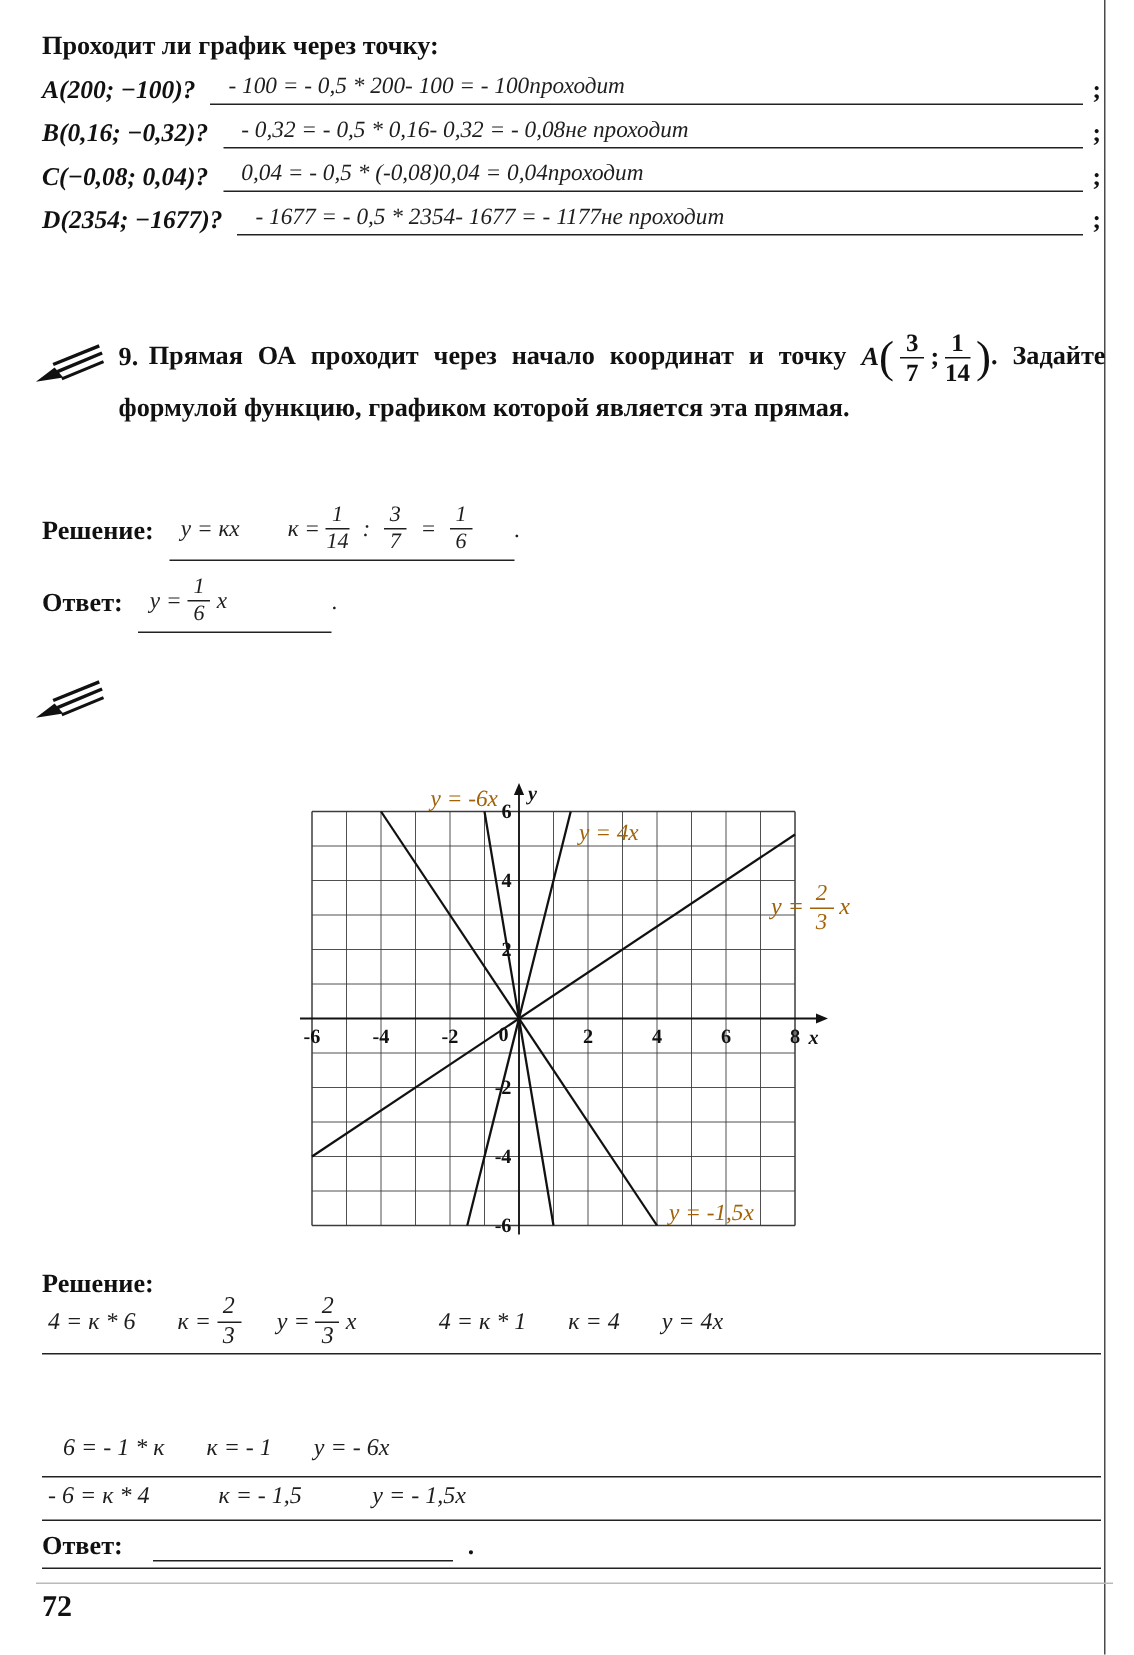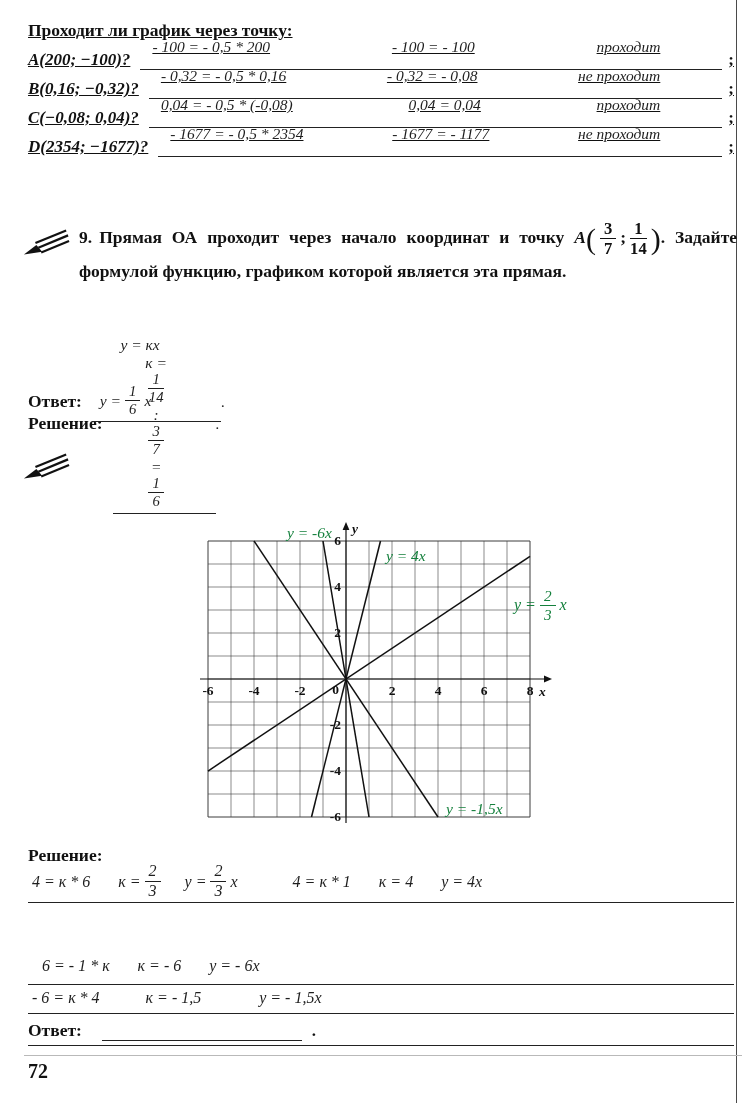--- a/index.html
+++ b/index.html
@@ -8,27 +8,27 @@
     position:relative; background:#ffffff; color:#111;
     font-family:"Liberation Serif", serif; overflow:hidden;
   }
   .page { position:absolute; inset:0; }
   .right-border { position:absolute; top:0; bottom:0; right:19px; width:0; border-left:1.5px solid #4a4a4a; }
   .bottom-rule { position:absolute; left:24px; right:14px; top:1055px; border-top:1px solid #b9b9b9; }
 
   .hw { font-style:italic; color:#1e1e1e; font-size:15.5px; white-space:nowrap; }
 
   
-  .check { position:absolute; left:28px; top:20px; width:706px;text-decoration:underline; }
+  .check { position:absolute; left:28px; top:20px; width:706px; }
   .check-title { font-size:17.5px; font-weight:700; }
   .check-row { display:flex; align-items:flex-end; margin-top:5px; height:24px; }
   .point-label { font-weight:700; font-style:italic; font-size:17px; white-space:nowrap; }
   .answer-line { flex:1; margin-left:10px; border-bottom:1.4px solid #222;
-                 display:flex; justify-content:space-between; align-items:flex-end;
-                 padding:0 62px 13px 12px; }
+                 display:flex; justify-content:flex-start; align-items:flex-end;
+                 padding:0 62px 2px 12px; }
   .semi { font-weight:700; font-size:17px; margin-left:6px; }
 
   
   .task-text { position:absolute; left:79px; width:658px; text-align:justify;
                font-weight:700; font-size:17.5px; line-height:1.5; }
   #task9-text { top:220px; }
   #task10-text { top:438px; }
   .tasknum { margin-right:7px; }
   .pencil { position:absolute; left:22px; width:48px; height:30px; }
   #pencil9 { top:228px; }
@@ -40,29 +40,29 @@
           line-height:1.05; vertical-align:middle; margin:0 4px; font-size:0.95em; }
   .frac .fnum { border-bottom:1.3px solid currentColor; padding:0 4px 1px; }
   .frac .fden { padding-top:1px; }
 
   
   .sol-row { position:absolute; left:28px; display:flex; align-items:center; }
   #sol9 { top:334px; }
   #ans9 { top:382px; }
   .sol-label { font-weight:700; font-size:17.5px; margin-right:10px; white-space:nowrap; }
   .uline { border-bottom:1.4px solid #222; display:inline-flex; align-items:center; padding:2px 14px 3px 8px; }
-  #sol9 .uline { padding-right:24px;flex-direction:column; }
+  #sol9 .uline { padding-right:24px; }
   #ans9 .uline { padding-right:70px; }
   .tokA { margin-right:32px; }
   .tokB { margin-right:5px; margin-left:5px; }
 
   
   #graph { position:absolute; left:188px; top:516px; width:432px; height:340px; }
   #plot { position:absolute; left:0; top:0; }
-  .plot-label { position:absolute; font-style:italic; font-size:15.5px; color:#15803d; white-space:nowrap; }
+  .plot-label { position:absolute; font-style:italic; font-size:15.5px; color:#a16207; white-space:nowrap; }
   #plot-label-1 { left:99px;  top:8px; }
   #plot-label-2 { left:198px; top:31px; }
   #plot-label-3 { left:326px; top:72px; display:inline-flex; align-items:center; font-size:16px; }
   #plot-label-4 { left:258px; top:284px; }
 
   
   #sol10-label { position:absolute; left:28px; top:845px; font-weight:700; font-size:17.5px; }
   #ruled-rows { position:absolute; left:28px; top:864px; width:706px; }
   .ruled-row { display:flex; align-items:center; border-bottom:1.4px solid #222; padding:0 0 3px 4px;text-align:center; }
   .ruled-row .hw { font-size:16px; }
@@ -287,27 +287,27 @@
         </span>
       <span class="hw">х</span>
       <span class="rgroup">
         <span class="hw tok">4 = к * 1</span>
         <span class="hw tok">к = 4</span>
         <span class="hw">у = 4х</span>
       </span>
     </div>
     <div class="ruled-row r2">
       <span class="hw tok">6 = - 1 * к</span>
-      <span class="hw tok">к = - 6</span>
+      <span class="hw tok">к = - 1</span>
       <span class="hw">у = - 6х</span>
     </div>
     <div class="ruled-row r3">
       <span class="hw tok">- 6 = к * 4</span>
       <span class="hw tok" style="margin-left:18px;">к = - 1,5</span>
-      <span class="hw" style="margin-left:30px;">у = - 1,5х</span>
+      <span class="hw" style="margin-left:19px;">у = - 1,5х</span>
     </div>
     <div class="ruled-row r4"></div>
   </div>
 
   <div class="sol-row" id="ans10">
     <span class="sol-label">Ответ:</span>
     <span class="blank-line"></span>
     <span class="ans-dot">.</span>
   </div>
 

